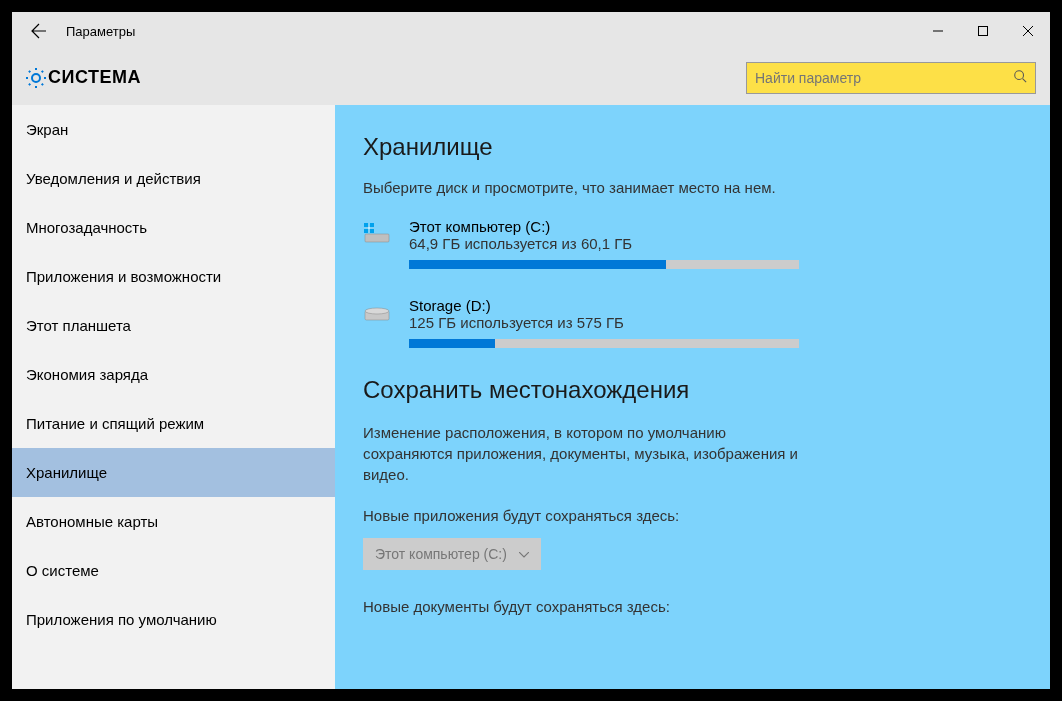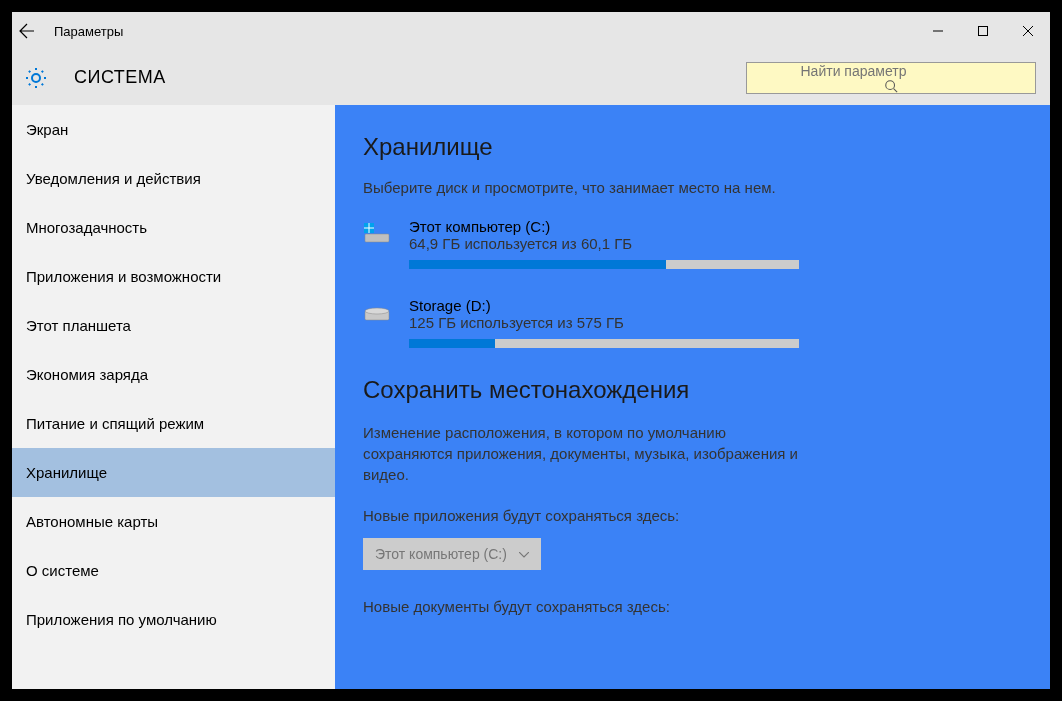--- a/index.html
+++ b/index.html
@@ -8,21 +8,21 @@
     width: 1062px; height: 701px;
     background: #fff;
     border: 12px solid #000;
     display: flex; flex-direction: column;
     position: relative;
   }
   .titlebar {
     height: 38px;
     background: #e6e6e6;
     display: flex; align-items: center;
-    padding-left: 0;
+    padding-left: 12px;
   }
   .back-btn {
     width: 30px; height: 30px;
     display: flex; align-items: center; justify-content: center;
     font-size: 18px; cursor: pointer;
   }
   .title-text {
     font-size: 13px; color: #000;
     margin-left: 12px;
   }
@@ -39,42 +39,41 @@
     height: 55px;
     background: #e6e6e6;
     display: flex; align-items: center;
     padding: 0 14px 0 12px;
   }
   .gear {
     width: 24px; height: 24px;
     color: #0078d7;
   }
   .header-title {
-    font-size: 18px; font-weight: 400;
-    margin-left: 26px;
+    font-size: 18px; font-weight: 700;
+    margin-left: 0;
     letter-spacing: 0.5px;
   }
   .search-wrap {
     margin-left: auto;
     width: 290px; height: 32px;
     border: 1px solid #999;
-    background: #fef9c3;
+    background: #fde047;
     display: flex; align-items: center;
     padding: 0 8px;
-    flex-direction: column;
   }
   .search-input {
     flex: 1; border: none; outline: none;
     font-size: 14px; color: #555;
     background: transparent;
   }
   .search-icon { font-size: 14px; color: #555; }
   .body {
     flex: 1; display: flex; overflow: hidden;
-    background: #3b82f6;
+    background: #7dd3fc;
   }
   .sidebar {
     width: 323px;
     background: #f2f2f2;
     overflow-y: auto;
   }
   .side-item {
     height: 49px;
     padding-left: 14px;
     display: flex; align-items: center;

